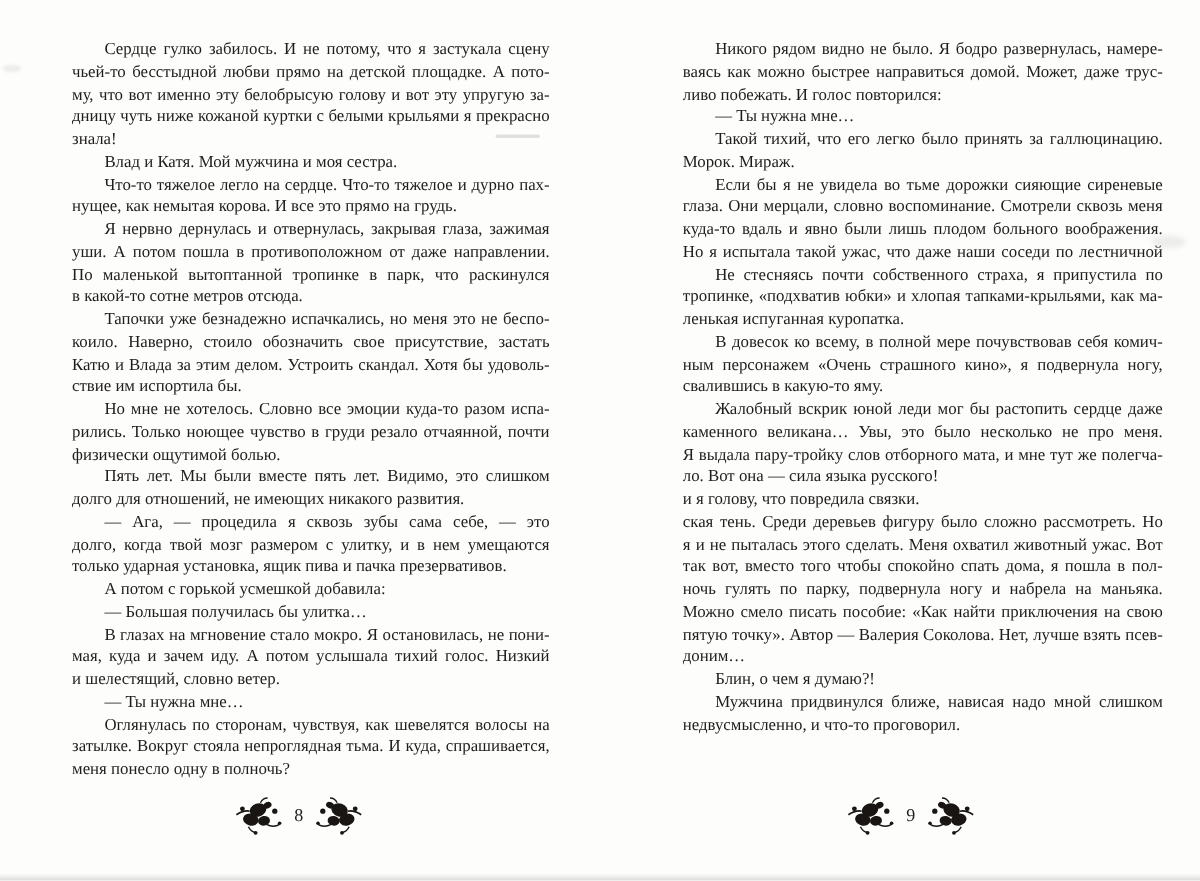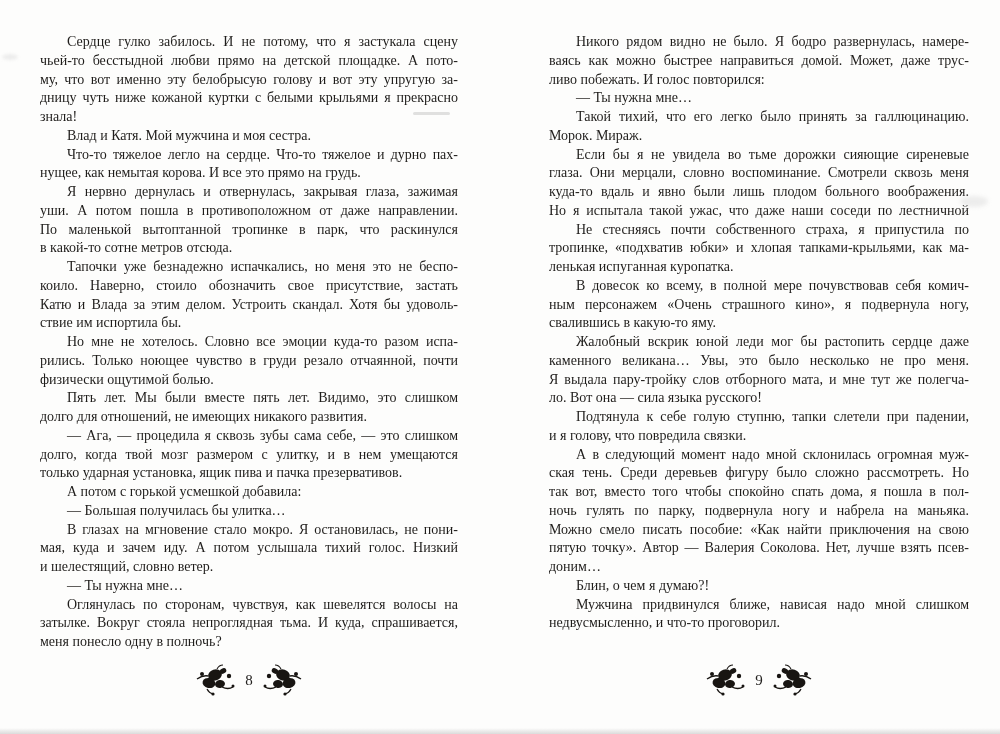--- a/index.html
+++ b/index.html
@@ -4,21 +4,21 @@
 <style>
   html,body{margin:0;padding:0;background:#ffffff;}
   .spread{
     position:relative;width:1000px;height:734px;overflow:hidden;
     background:#fdfdfc;color:#1f1d1b;
     font-family:"Liberation Serif","DejaVu Serif",serif;
   }
   .page{position:absolute;top:33px;}
   #page-left{left:40px;width:418px;}
   #page-right{left:549px;width:420px;font-family:Liberation Serif, serif;}
-  .page-text{font-size:14px;}
+  .page-text{font-size:14px;margin-left:20px;}
   .line{
     line-height:18.75px;height:18.75px;overflow:hidden;
     text-align:justify;text-align-last:justify;
     white-space:normal;
   }
   .line.last{text-align-last:left;}
   .line.first{text-indent:27px;}
   .footer{
     position:absolute;top:663px;display:flex;align-items:center;
     justify-content:center;gap:7px;
@@ -104,24 +104,23 @@
         <div class="line first">Не стесняясь почти собственного страха, я припустила по</div>
         <div class="line">тропинке, «подхватив юбки» и хлопая тапками-крыльями, как ма-</div>
         <div class="line last">ленькая испуганная куропатка.</div>
         <div class="line first">В довесок ко всему, в полной мере почувствовав себя комич-</div>
         <div class="line">ным персонажем «Очень страшного кино», я подвернула ногу,</div>
         <div class="line last">свалившись в какую-то яму.</div>
         <div class="line first">Жалобный вскрик юной леди мог бы растопить сердце даже</div>
         <div class="line">каменного великана… Увы, это было несколько не про меня.</div>
         <div class="line">Я выдала пару-тройку слов отборного мата, и мне тут же полегча-</div>
         <div class="line last">ло. Вот она — сила языка русского!</div>
-        <div class="line first">Подтянула к себе голую ступню, тапки слетели при падении,</div>
         <div class="line last">и я голову, что повредила связки.</div>
-        <div class="line first">А в следующий момент надо мной склонилась огромная муж-</div>
         <div class="line">ская тень. Среди деревьев фигуру было сложно рассмотреть. Но</div>
+        <div class="line">я и не пыталась этого сделать. Меня охватил животный ужас. Вот</div>
         <div class="line">так вот, вместо того чтобы спокойно спать дома, я пошла в пол-</div>
         <div class="line">ночь гулять по парку, подвернула ногу и набрела на маньяка.</div>
         <div class="line">Можно смело писать пособие: «Как найти приключения на свою</div>
         <div class="line">пятую точку». Автор — Валерия Соколова. Нет, лучше взять псев-</div>
         <div class="line last">доним…</div>
         <div class="line first last">Блин, о чем я думаю?!</div>
         <div class="line first">Мужчина придвинулся ближе, нависая надо мной слишком</div>
         <div class="line last">недвусмысленно, и что-то проговорил.</div>
       </div>
   </div>

